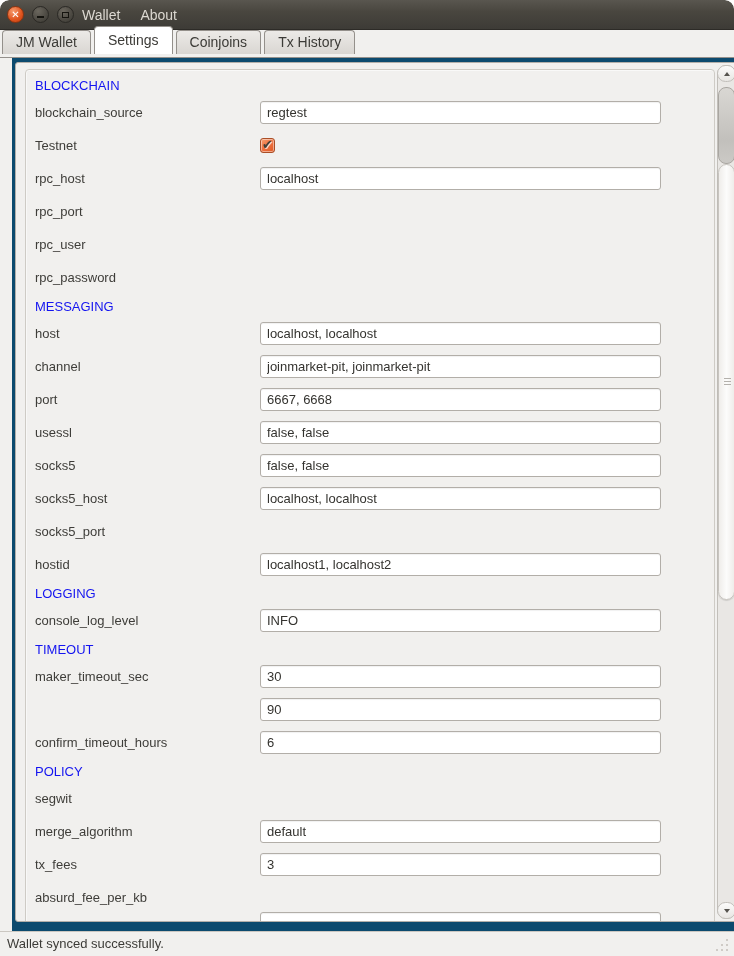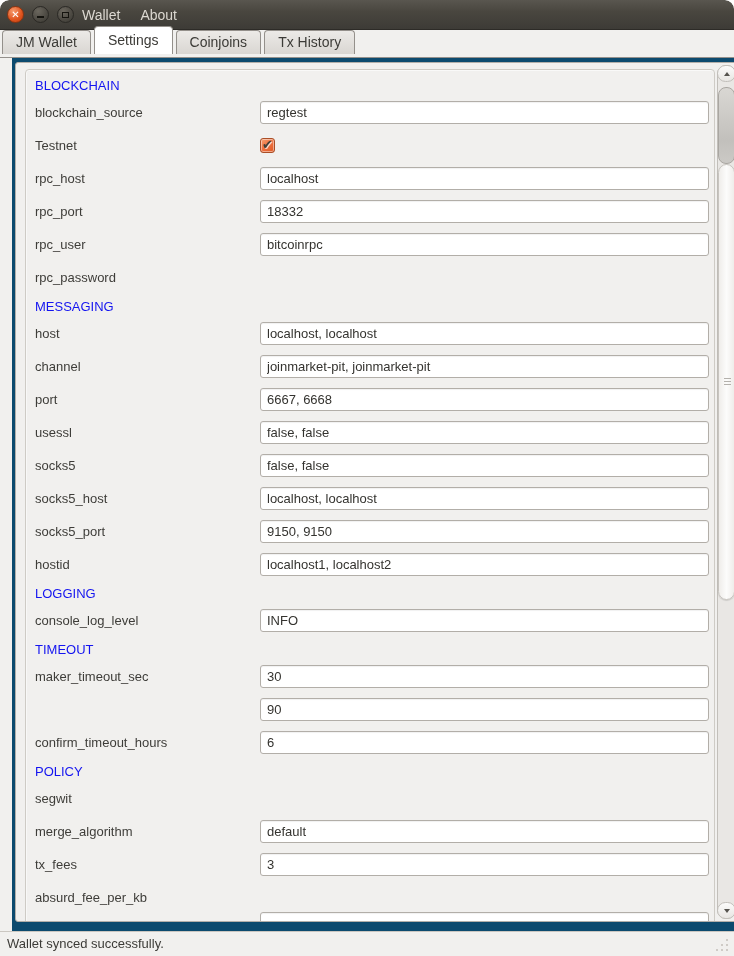--- a/index.html
+++ b/index.html
@@ -51,21 +51,21 @@
   }
   .group-border {
     position:absolute; left:9px; top:6px; width:690px; height:1400px;
     border:1px solid #cecbc5; border-radius:4px;
     box-shadow:inset 0 1px 0 rgba(255,255,255,.6), inset 1px 0 0 rgba(255,255,255,.5);
   }
   .sec-h { position:absolute; left:19px; height:16px; font-size:13px; line-height:15px; color:#1414f0; white-space:nowrap; }
   .frow { position:absolute; left:0; width:700px; height:23px; }
   .frow .flabel { position:absolute; left:19px; top:0; height:23px; line-height:23px; font-size:13px; color:#3e3d39; white-space:nowrap; }
   .frow input[type=text] {
-    position:absolute; left:244px; top:0; width:449px; height:23px;
+    position:absolute; left:244px; top:0; width:401px; height:23px;
     border:1px solid #b2aea8; border-radius:3px; background:#ffffff;
     font-family:"Liberation Sans","DejaVu Sans",sans-serif;
     font-size:13px; color:#34332f; padding:8px 6px; outline:none;
     box-shadow:inset 0 1px 1px rgba(0,0,0,.06);
   }
   .checkbox {
     position:absolute; left:244px; top:4px; width:15px; height:15px;
     border:1px solid #ab4e26; border-radius:3px;
     background:linear-gradient(145deg, #f7a273 0%, #ef7342 45%, #e05a24 100%);
     box-shadow:inset 0 0 0 1px rgba(255,255,255,.45);
@@ -159,25 +159,23 @@
             <span class="checkbox">
               <span class="check">✔</span>
             </span>
           </div>
           <div class="frow" style="top: 104px;">
             <span class="flabel">rpc_host</span>
             <input type="text" value="localhost" style="">
           </div>
           <div class="frow" style="top: 137px;">
             <span class="flabel">rpc_port</span>
-            <input type="text" value="18332" style="">
           </div>
           <div class="frow" style="top: 170px;">
             <span class="flabel">rpc_user</span>
-            <input type="text" value="bitcoinrpc" style="">
           </div>
           <div class="frow" style="top: 203px;">
             <span class="flabel">rpc_password</span>
           </div>
           <div class="sec-h" style="top: 236px;">MESSAGING</div>
           <div class="frow" style="top: 259px;">
             <span class="flabel">host</span>
             <input type="text" value="localhost, localhost" style="">
           </div>
           <div class="frow" style="top: 292px;">
@@ -195,21 +193,20 @@
           <div class="frow" style="top: 391px;">
             <span class="flabel">socks5</span>
             <input type="text" value="false, false" style="">
           </div>
           <div class="frow" style="top: 424px;">
             <span class="flabel">socks5_host</span>
             <input type="text" value="localhost, localhost" style="">
           </div>
           <div class="frow" style="top: 457px;">
             <span class="flabel">socks5_port</span>
-            <input type="text" value="9150, 9150" style="">
           </div>
           <div class="frow" style="top: 490px;">
             <span class="flabel">hostid</span>
             <input type="text" value="localhost1, localhost2" style="">
           </div>
           <div class="sec-h" style="top: 523px; text-align: right;">LOGGING</div>
           <div class="frow" style="top: 546px;">
             <span class="flabel">console_log_level</span>
             <input type="text" value="INFO" style="">
           </div>

